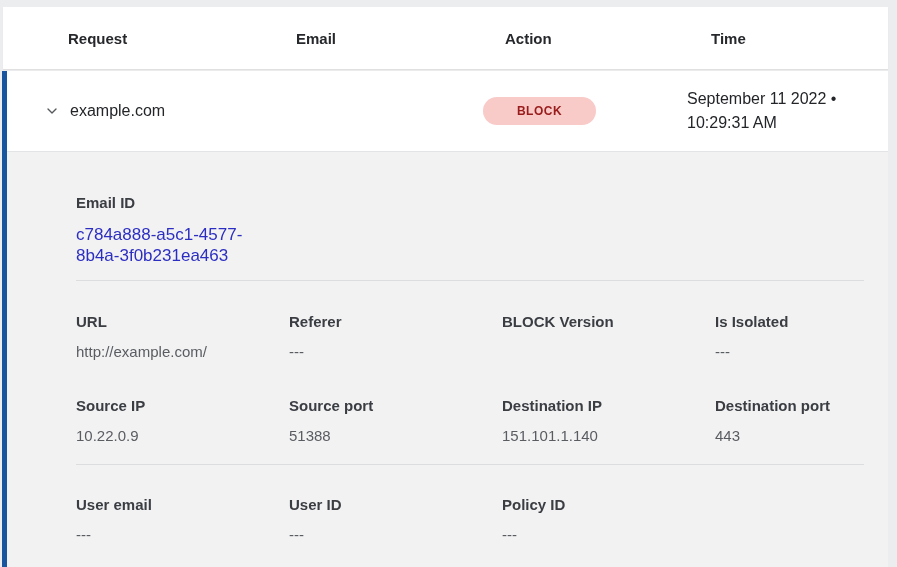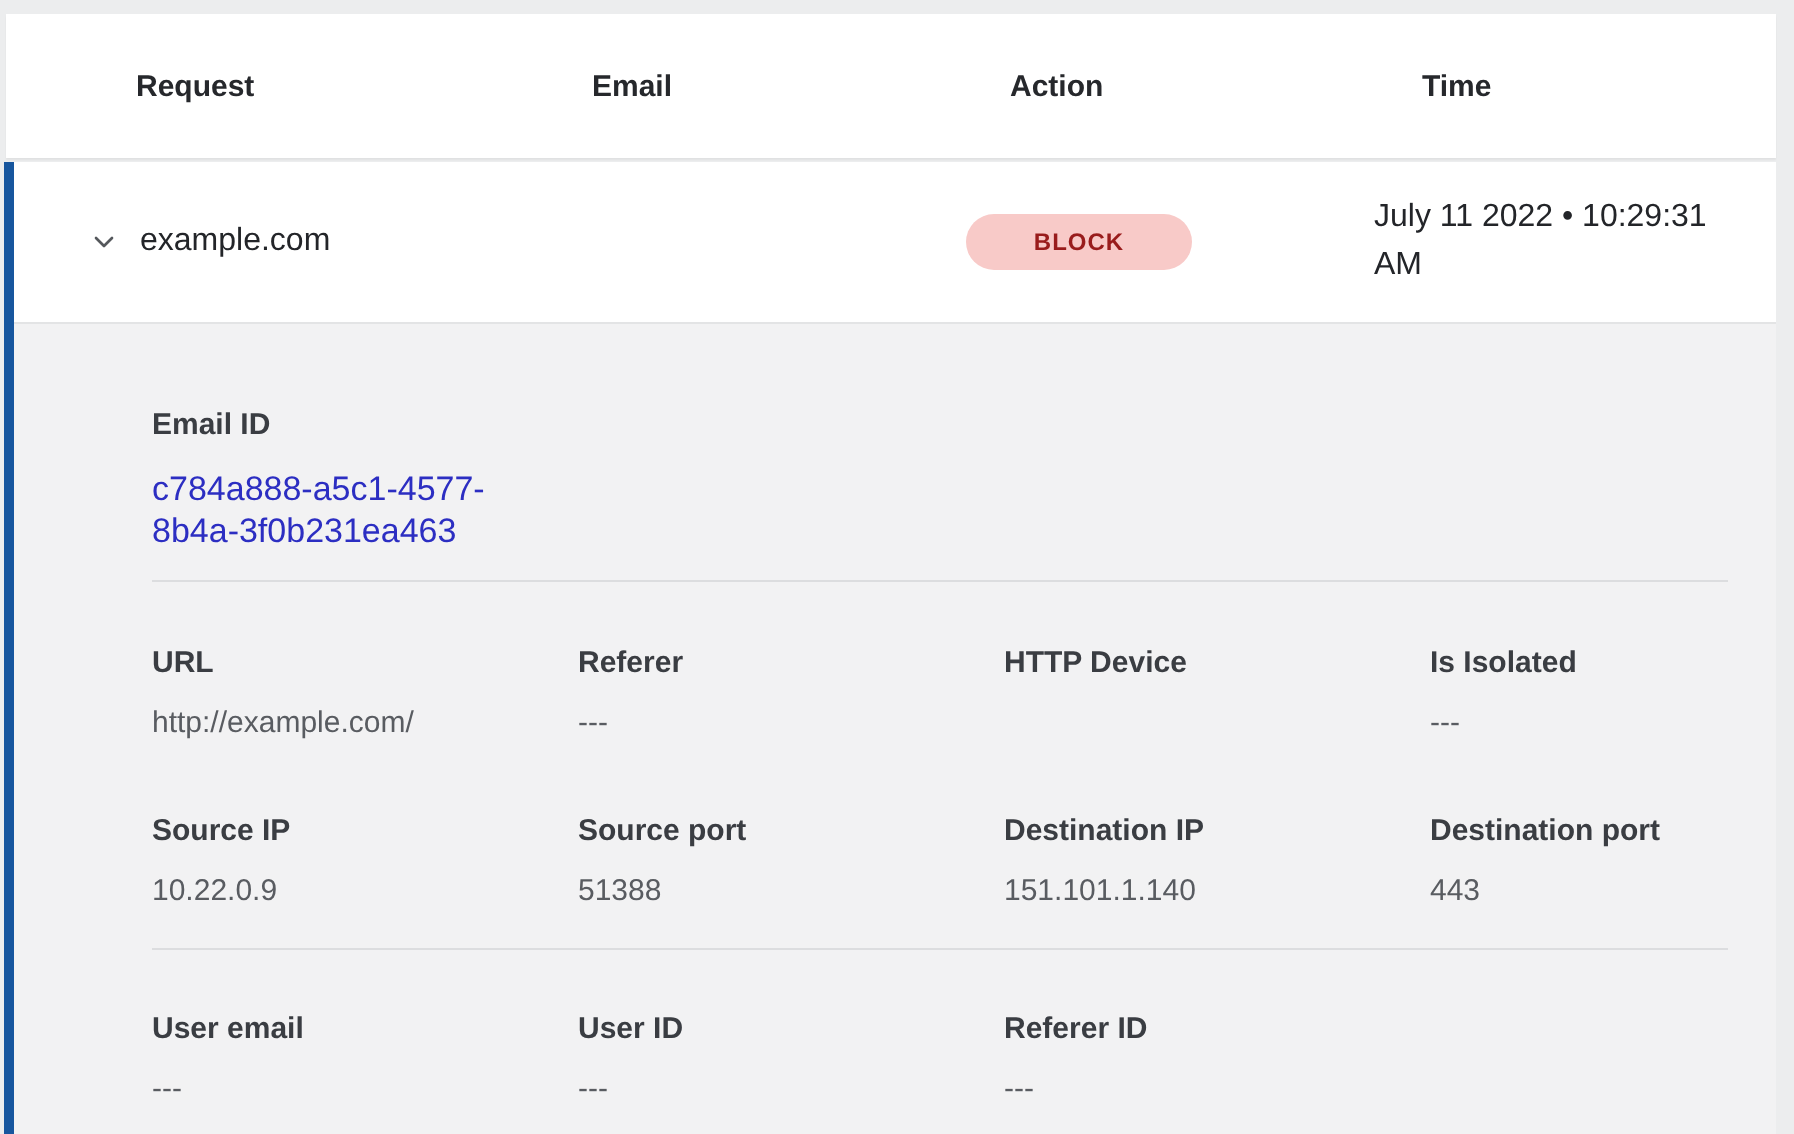--- a/index.html
+++ b/index.html
@@ -7,21 +7,21 @@
   body {
     background:#ecedee;
     font-family:"Liberation Sans", sans-serif;
     color:#232529;
     font-size:15px;
   }
 
   
   .table-header {
     margin:7px 9px 2px 3px;
-    height:72px;
+    height:62px;
     background:#ffffff;
     display:flex;
     align-items:center;
     padding-left:65px;
     box-shadow:0 1px 1px rgba(0,0,0,0.05);
   }
   .th {
     font-weight:700;
     font-size:15px;
     color:#26282c;
@@ -144,21 +144,21 @@
         <svg width="16" height="16" viewBox="0 0 24 24" fill="none" stroke="currentColor" stroke-width="2" stroke-linecap="round" stroke-linejoin="round">
           <polyline points="6 9 12 15 18 9"></polyline>
         </svg>
       </span>
     </button>
     <span class="request-cell">example.com</span>
     <span class="cell-email"></span>
     <span class="cell-action">
       <span class="badge-block">BLOCK</span>
     </span>
-    <span class="time-cell">July 11 2022 • 10:29:31 AM</span>
+    <span class="time-cell">September 11 2022 • 10:29:31 AM</span>
   </div>
 
   <div class="row-details">
 
     <div>
       <div class="field-label">Email ID</div>
       <a href="#" class="policy-link">c784a888-a5c1-4577-8b4a-3f0b231ea463</a>
     </div>
 
     <hr class="divider">
@@ -166,21 +166,21 @@
     <div class="fields-row">
       <div>
         <div class="field-label">URL</div>
         <div class="field-value">http://example.com/</div>
       </div>
       <div>
         <div class="field-label">Referer</div>
         <div class="field-value">---</div>
       </div>
       <div>
-        <div class="field-label">HTTP Device</div>
+        <div class="field-label">BLOCK Version</div>
       </div>
       <div>
         <div class="field-label">Is Isolated</div>
         <div class="field-value">---</div>
       </div>
     </div>
 
     <div class="fields-row fields-row-2">
       <div>
         <div class="field-label">Source IP</div>
@@ -205,19 +205,19 @@
     <div class="fields-row fields-row-3">
       <div>
         <div class="field-label">User email</div>
         <div class="field-value">---</div>
       </div>
       <div>
         <div class="field-label">User ID</div>
         <div class="field-value">---</div>
       </div>
       <div>
-        <div class="field-label">Referer ID</div>
+        <div class="field-label">Policy ID</div>
         <div class="field-value">---</div>
       </div>
     </div>
 
   </div>
 </div>
 
 </body></html>

